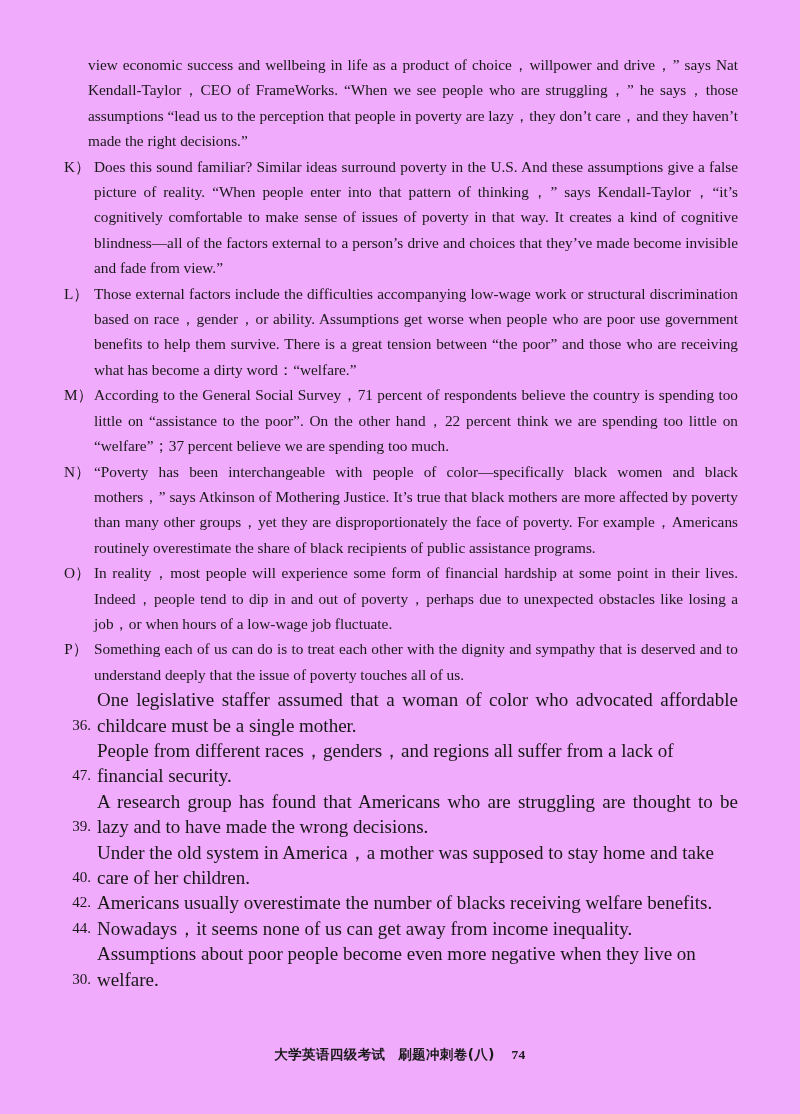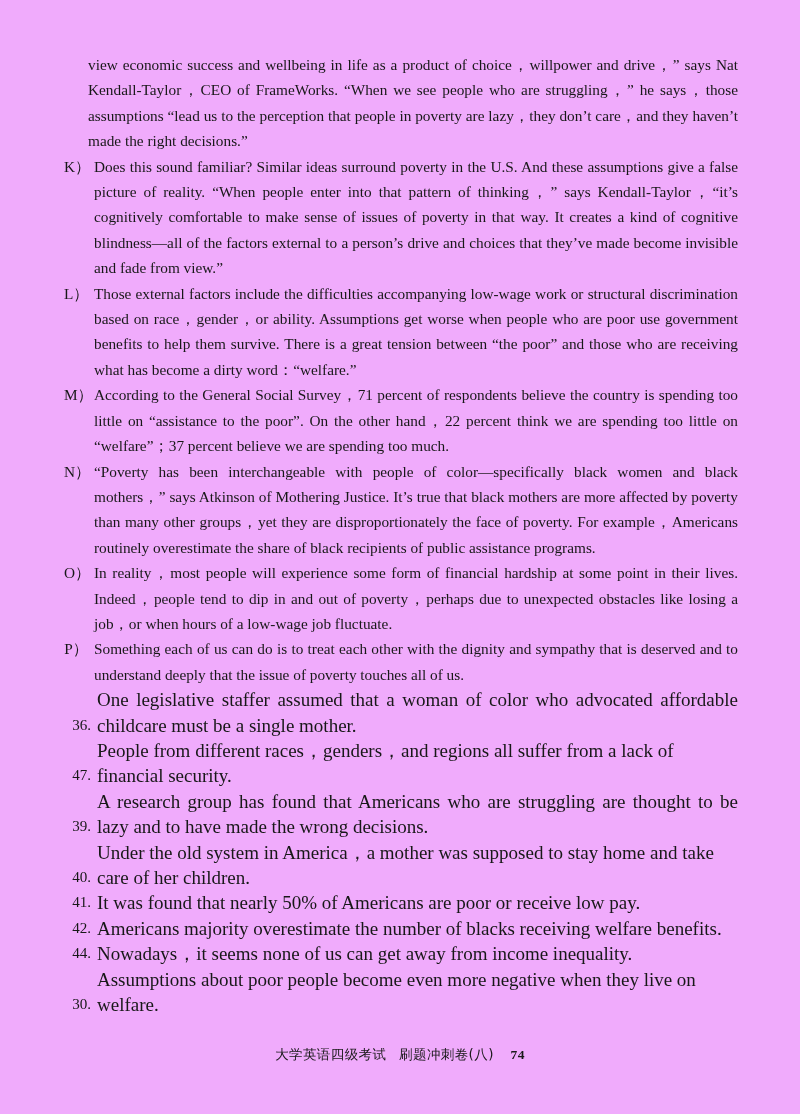--- a/index.html
+++ b/index.html
@@ -91,21 +91,21 @@
     left: 0;
     right: 0;
     top: 1046px;
     text-align: center;
     font-family: "DejaVu Sans", "Liberation Sans", sans-serif;
     font-size: 13.5px;
     color: #1a1a1a;
     letter-spacing: 0.4px;
   }
   .footer .zh {
-    font-weight: normal;
+    font-weight: bold;
   }
   .footer .pageno {
     font-family: "Liberation Serif", serif;
     font-weight: bold;
     margin-left: 12px;
     text-align: center;
   }
 </style>
 </head>
 <body>
@@ -163,28 +163,24 @@
     <div class="qitem">
       <span class="qitem-num">39.</span>
       <span class="qitem-body">A research group has found that Americans who are struggling are thought to be lazy and to have made the wrong decisions.</span>
     </div>
 
     <div class="qitem">
       <span class="qitem-num">40.</span>
       <span class="qitem-body single">Under the old system in America，a mother was supposed to stay home and take care of her children.</span>
     </div>
 
-    <div class="qitem">
-      <span class="qitem-num">41.</span>
-      <span class="qitem-body single">It was found that nearly 50% of Americans are poor or receive low pay.</span>
-    </div>
 
     <div class="qitem">
       <span class="qitem-num">42.</span>
-      <span class="qitem-body single">Americans majority overestimate the number of blacks receiving welfare benefits.</span>
+      <span class="qitem-body single">Americans usually overestimate the number of blacks receiving welfare benefits.</span>
     </div>
 
 
     <div class="qitem">
       <span class="qitem-num">44.</span>
       <span class="qitem-body single">Nowadays，it seems none of us can get away from income inequality.</span>
     </div>
 
     <div class="qitem">
       <span class="qitem-num">30.</span>

